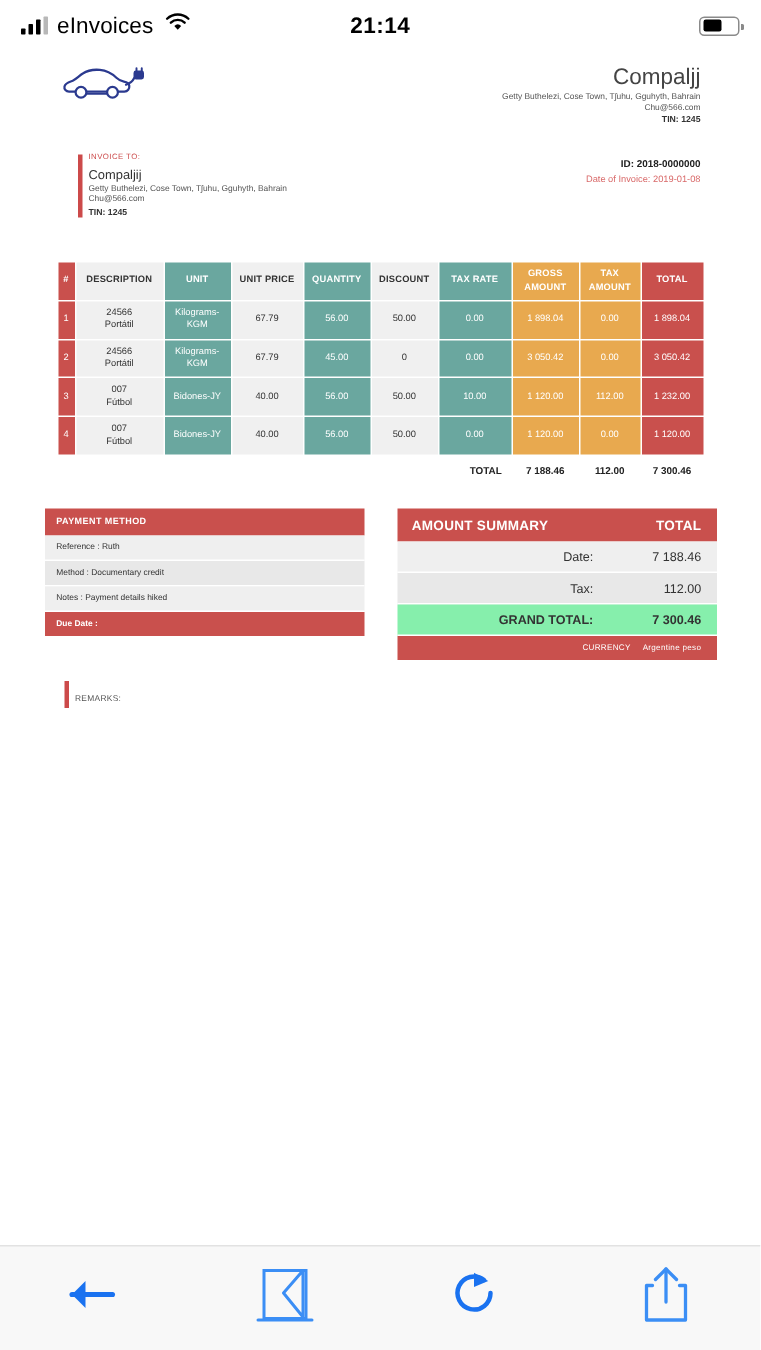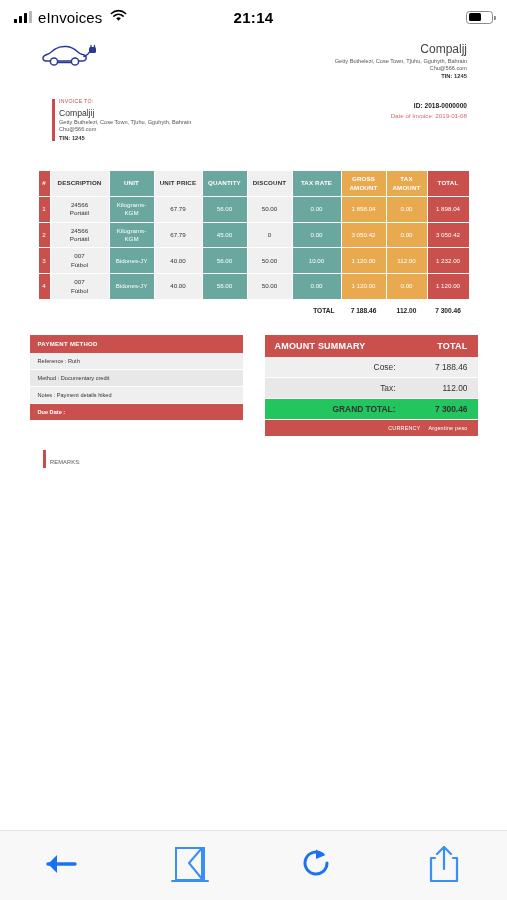--- a/index.html
+++ b/index.html
@@ -58,21 +58,21 @@
 
   
   .doc { padding: 0 10px; }
 
   .letterhead {
     display: flex; align-items: flex-start; justify-content: space-between;
     padding: 8px 30px 4px 30px; min-height: 44px;
   }
   .logo svg { display: block; }
   .company { text-align: right; line-height: 1.32; }
-  .company .cname { font-size: 12px; color: #444; }
+  .company .cname { font-size: 15px; color: #444; }
   .company .cline { font-size: 5.6px; color: #555; }
   .company .ctin { font-size: 5.8px; color: #333; font-weight: bold; }
 
   .parties {
     display: flex; justify-content: space-between;
     padding: 14px 30px 0 42px;
   }
   .billto { position: relative; padding-left: 7px; line-height: 1.4; }
   .billto::before {
     content:""; position:absolute; left:0; top:1px; bottom:1px;
@@ -145,21 +145,21 @@
     background:#c9504d; color:#fff; display:flex; justify-content:space-between;
     font-size:9px; font-weight:bold; padding:6px 10px; letter-spacing:.2px;
   }
   .as-row {
     background:#efefef; display:flex; justify-content:flex-end; align-items:baseline;
     font-size:8.4px; color:#333; padding:5px 10px; border-bottom:1px solid #fff; gap:10px;
   }
   .as-row.alt { background:#e8e8e8; }
   .as-row .k { text-align:right; }
   .as-row .v { width:62px; text-align:right; }
-  .as-row.grand { font-weight:bold; background:#22c55e;justify-content:flex-end; }
+  .as-row.grand { font-weight:bold; background:#86efac;justify-content:flex-end; }
   .as-cur {
     background:#c9504d; color:#fff; display:flex; justify-content:flex-end; gap:8px;
     font-size:5.4px; padding:5px 10px; letter-spacing:.2px;
   }
 
   .remarks {
     width: 421px; margin: 14px auto 0 auto;
     position: relative; padding-left: 7px;
   }
   .remarks::before {
@@ -349,21 +349,21 @@
         <div class="pm-row">Notes : Payment details hiked</div>
         <div class="pm-due">Due Date :</div>
       </div>
 
       <div class="panel">
         <div class="as-head">
           <span>AMOUNT SUMMARY</span>
           <span>TOTAL</span>
         </div>
         <div class="as-row">
-          <span class="k">Cose:</span>
+          <span class="k">Date:</span>
           <span class="v">7 188.46</span>
         </div>
         <div class="as-row alt">
           <span class="k">Tax:</span>
           <span class="v">112.00</span>
         </div>
         <div class="as-row grand">
           <span class="k">GRAND TOTAL:</span>
           <span class="v">7 300.46</span>
         </div>

